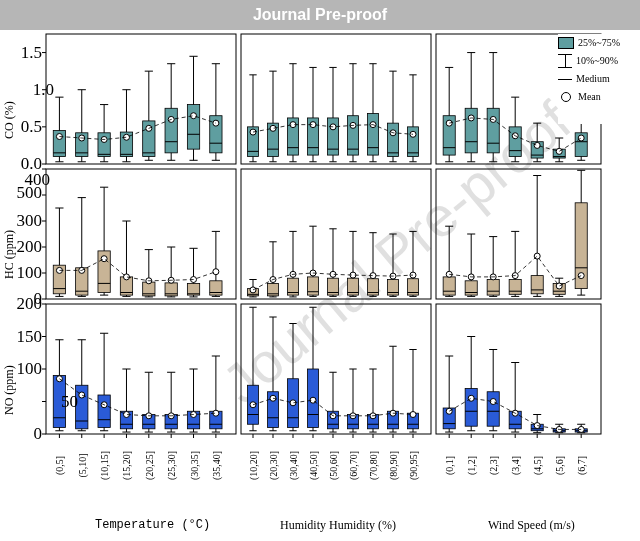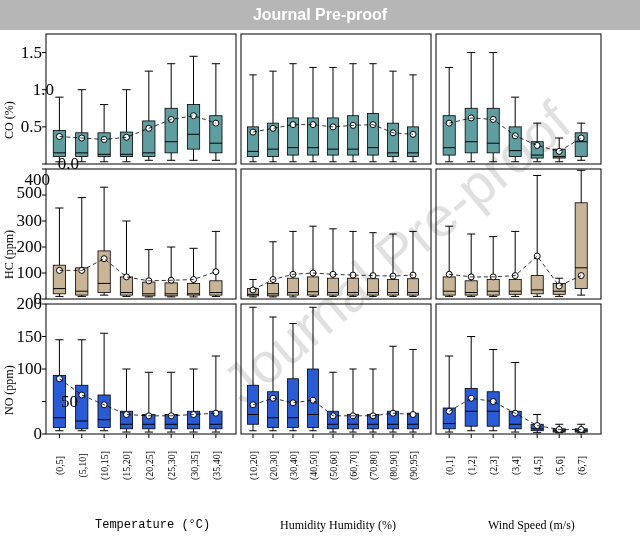--- a/index.html
+++ b/index.html
@@ -658,29 +658,47 @@
         <line x1="403.2" x2="403.2" y1="400" y2="404" stroke="#000"></line>
         <line x1="425.2" x2="425.2" y1="400" y2="404" stroke="#000"></line>
         <line x1="447.2" x2="447.2" y1="400" y2="404" stroke="#000"></line>
         <line x1="469.2" x2="469.2" y1="400" y2="404" stroke="#000"></line>
         <line x1="491.2" x2="491.2" y1="400" y2="404" stroke="#000"></line>
         <line x1="513.2" x2="513.2" y1="400" y2="404" stroke="#000"></line>
         <line x1="535.2" x2="535.2" y1="400" y2="404" stroke="#000"></line>
       </svg>
 </div>
 
+<div class="legend">
+  <div class="legend-row">
+        <div class="legend-box"></div>
+        <span>25%~75%</span>
+      </div>
+  <div class="legend-row">
+        <div class="legend-whisk"></div>
+        <span>10%~90%</span>
+      </div>
+  <div class="legend-row">
+        <div class="legend-line"></div>
+        <span>Medium</span>
+      </div>
+  <div class="legend-row">
+        <div class="legend-circle"></div>
+        <span>Mean</span>
+      </div>
+</div>
 
 <div class="axis-label y" style="left:2px;top:60px;height:120px;">CO (%)</div>
 <div class="axis-label y" style="left:2px;top:195px;height:120px;">HC (ppm)</div>
 <div class="axis-label y" style="left:2px;top:330px;height:120px;">NO (ppm)</div>
 <div class="axis-label" style="left:95px;top:518px;font-family:Liberation Mono, monospace;">Temperature (°C)</div>
 <div class="axis-label" style="left:280px;top:518px;">Humidity Humidity (%)</div>
 <div class="axis-label" style="left:488px;top:518px;">Wind Speed (m/s)</div>
 
-<div class="ytick" style="left: 0px; width: 42px; top: 164px; padding-left: 37px;">0.0</div>
+<div class="ytick" style="left: 0px; width: 42px; top: 164px;">0.0</div>
     <div class="ytick" style="left: 0px; width: 42px; top: 126.857px;">0.5</div>
     <div class="ytick" style="left: 0px; width: 54px; top: 89.7143px;">1.0</div>
     <div class="ytick" style="left: 0px; width: 42px; top: 52.5714px;">1.5</div>
     <div class="ytick" style="left: 0px; width: 42px; top: 299px;">0</div>
     <div class="ytick" style="left: 0px; width: 42px; top: 273px;">100</div>
     <div class="ytick" style="left: 0px; width: 42px; top: 247px;">200</div>
     <div class="ytick" style="left: 0px; width: 42px; top: 221px;">300</div>
     <div class="ytick" style="left: 0px; width: 42px; top: 180px; padding-left: 8px;">400</div>
     <div class="ytick" style="left: 0px; width: 42px; top: 169px; margin-top: 24px;">500</div>
     <div class="ytick" style="left: 0px; width: 42px; top: 434px;">0</div>

